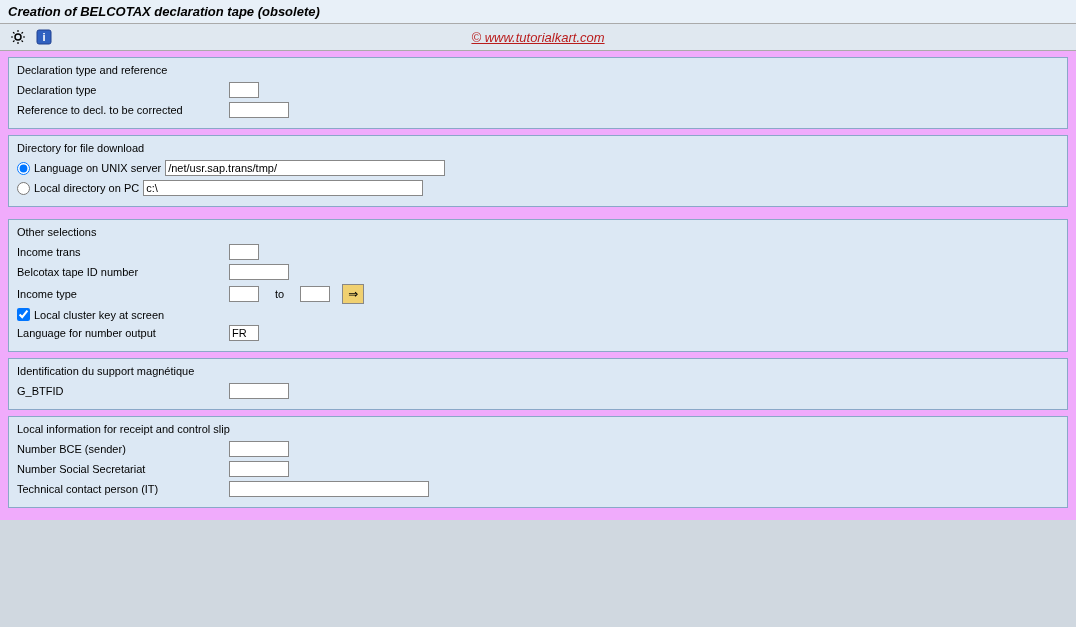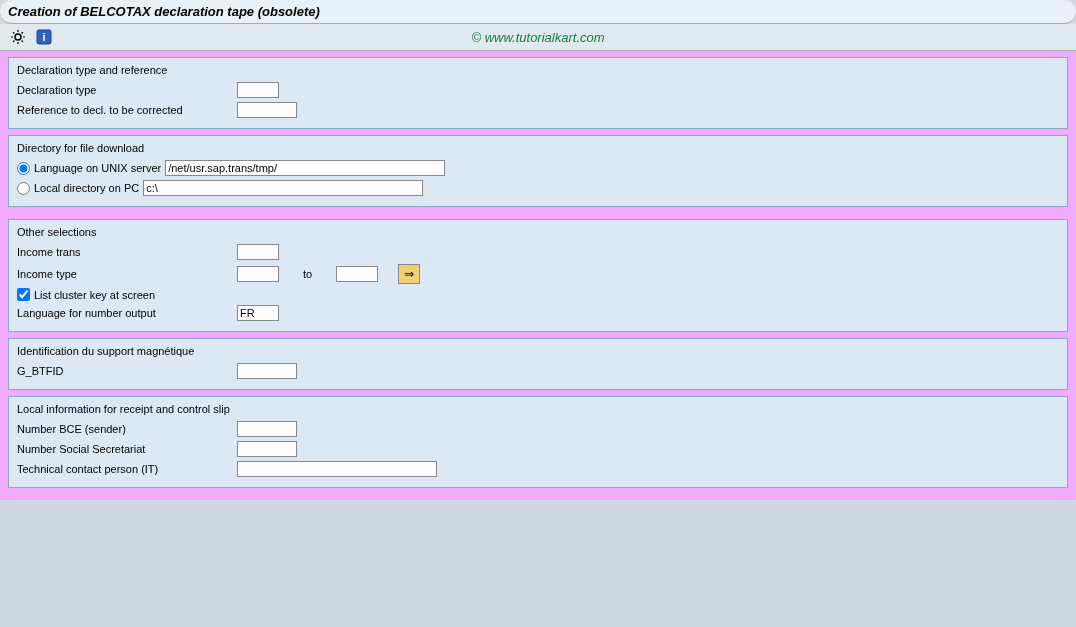--- a/index.html
+++ b/index.html
@@ -9,21 +9,20 @@
       background: #d0d8e0;
       color: #000;
     }
     .title-bar {
       background: #e8f0f8;
       border-bottom: 1px solid #aaa;
       padding: 4px 8px;
       font-weight: bold;
       font-style: italic;
       font-size: 13px;
-      border-radius: 12px;
     }
     .toolbar {
       background: #e0e8f0;
       border-bottom: 1px solid #aaa;
       padding: 3px 8px;
       display: flex;
       align-items: center;
       gap: 6px;
       position: relative;
     }
@@ -32,23 +31,24 @@
       height: 20px;
       display: inline-flex;
       align-items: center;
       justify-content: center;
       cursor: pointer;
     }
     .watermark {
       position: absolute;
       left: 50%;
       transform: translateX(-50%);
-      color: #15803d;
+      color: #b91c1c;
       font-size: 13px;
       font-style: italic;
+      text-decoration: underline;
     }
     .content {
       padding: 6px 8px;
       background: #f0abfc;
     }
     .section {
       background: #dce8f4;
       border: 1px solid #8aa8c8;
       margin-bottom: 6px;
       padding: 6px 8px;
@@ -56,35 +56,35 @@
     .section-title {
       font-size: 11px;
       color: #000;
       margin-bottom: 6px;
       font-weight: normal;
     }
     .form-row {
       display: flex;
       align-items: center;
       margin-bottom: 4px;
-      gap: 20px;
+      gap: 12px;
     }
     .form-label {
       min-width: 200px;
       font-size: 11px;
       color: #000;
     }
     .form-input {
       height: 16px;
       border: 1px solid #888;
       background: #fff;
       font-size: 11px;
       padding: 7px 2px;
     }
-    .input-sm { width: 42px; }
+    .input-sm { width: 30px; }
     .input-md { width: 60px; }
     .input-lg { width: 200px; }
     .input-xl { width: 280px; }
     .input-ref { width: 60px; }
     .radio-row {
       display: flex;
       align-items: center;
       margin-bottom: 4px;
       gap: 4px;
     }
@@ -172,29 +172,33 @@
 
   <div class="spacer"></div>
 
   <div class="section">
     <div class="section-title">Other selections</div>
     <div class="form-row">
       <span class="form-label">Income trans</span>
       <input type="text" class="form-input input-sm" value="" style="">
     </div>
     <div class="form-row">
+      <span class="form-label">Belcotax tape ID number</span>
+      <input type="text" class="form-input input-md" value="" style="">
+    </div>
+    <div class="form-row">
       <span class="form-label">Income type</span>
       <input type="text" class="form-input input-sm" value="" style="">
       <span class="to-label">to</span>
       <input type="text" class="form-input input-sm" value="" style="">
       <button class="arrow-btn">⇒</button>
     </div>
     <div class="checkbox-row">
       <input type="checkbox" checked="" style="">
-      <span class="checkbox-label">List cluster key at screen</span>
+      <span class="checkbox-label">Local cluster key at screen</span>
     </div>
     <div class="form-row">
       <span class="form-label">Language for number output</span>
       <input type="text" class="form-input input-sm" value="FR" style="">
     </div>
   </div>
 
   <div class="section">
     <div class="section-title">Identification du support magnétique</div>
     <div class="form-row">

